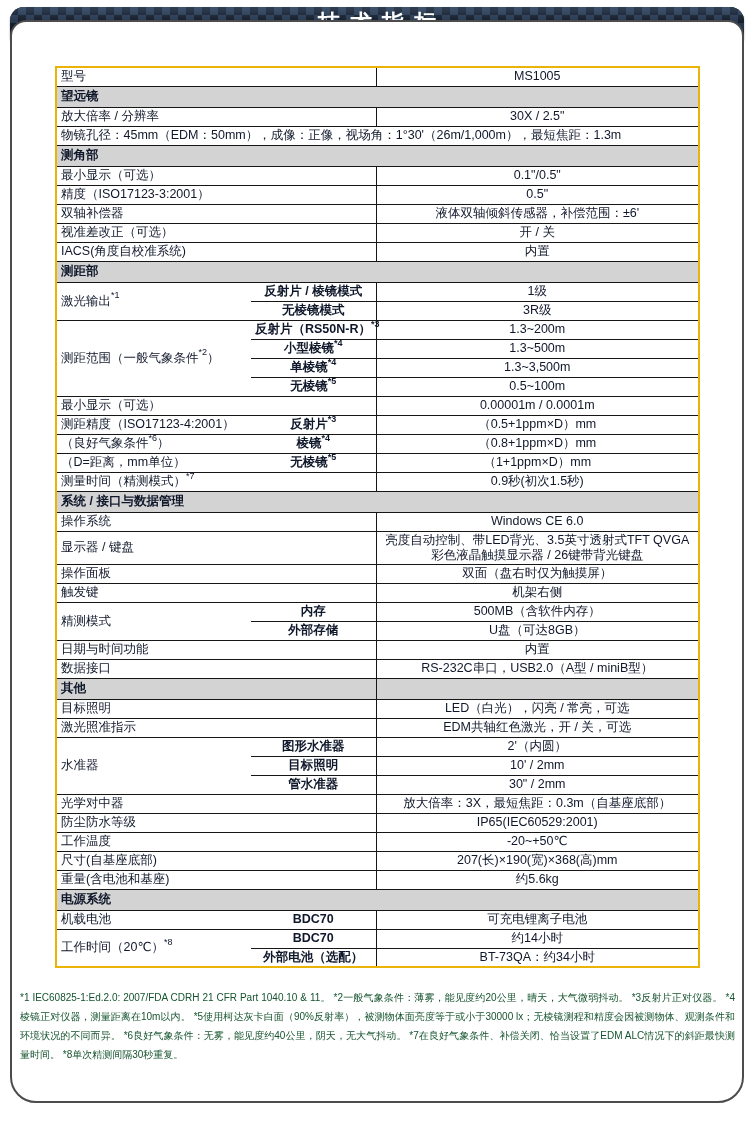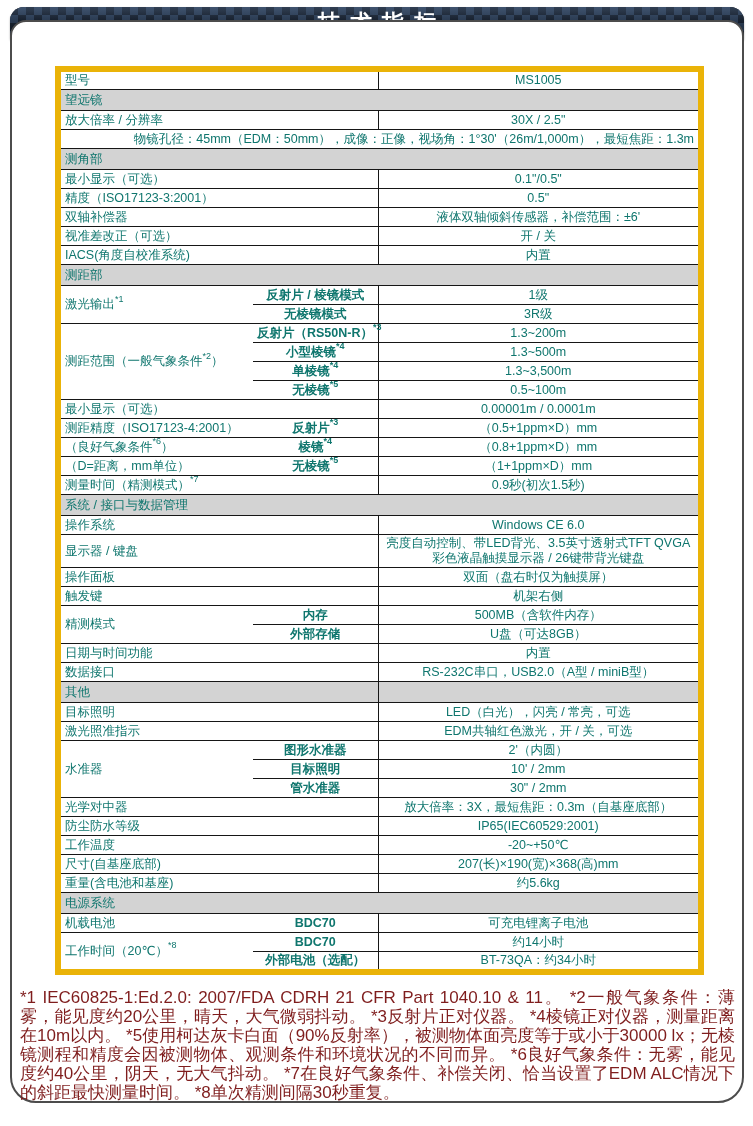--- a/index.html
+++ b/index.html
@@ -27,40 +27,40 @@
     box-shadow:0 1px 2px rgba(0,0,0,0.35);
   }
   .banner-title {
     color:#ffffff; font-size:22px; font-weight:bold;
     letter-spacing:10px; text-indent:10px; line-height:1;
   }
   
   table.spec {
     position:absolute; left:55px; top:66px; width:643px;
     border-collapse:collapse; table-layout:fixed;
-    font-size:12.5px; color:#0f766e;
-    border:6px solid #eab308;
+    font-size:12.5px; color:#0f172a;
+    border:2px solid #eab308;
   }
   table.spec td {
     border-bottom:1px solid #161616;
     padding:1px 4px; height:19px; line-height:1.2; vertical-align:middle;
     overflow:visible;
   }
   td.lbl  { text-align:left; white-space:nowrap; padding-left:5px; }
   td.sub  { text-align:center; white-space:nowrap; padding-left:2px;font-weight:bold; }
   td.val  { text-align:center; border-left:1px solid #161616; white-space:normal; padding:1px 6px; }
-  td.fullrow { text-align:right; white-space:normal; padding-left:5px; }
-  tr.section td { background:var(--section-bg,#d3d3d3); font-weight:normal; height:21px; }
+  td.fullrow { text-align:left; white-space:normal; padding-left:5px; }
+  tr.section td { background:var(--section-bg,#d3d3d3); font-weight:bold; height:21px; }
   td.grouplbl { vertical-align:top; padding-top:2px;margin-top:48px; }
   td.bold { font-weight:normal; }
   sup { font-size:9px; line-height:0; position:relative; top:-1px; vertical-align:super; }
   
   .footnotes {
     position:absolute; left:20px; top:988px; width:715px;
-    font-size:17px; line-height:19px; text-align:justify; color:#7f1d1d;
+    font-size:10px; line-height:19px; text-align:justify; color:#14532d;
   }
 </style>
 </head>
 <body>
 
 <div class="banner">
   <span class="banner-title">技术指标</span>
 </div>
 
 <div class="page-frame"></div>

